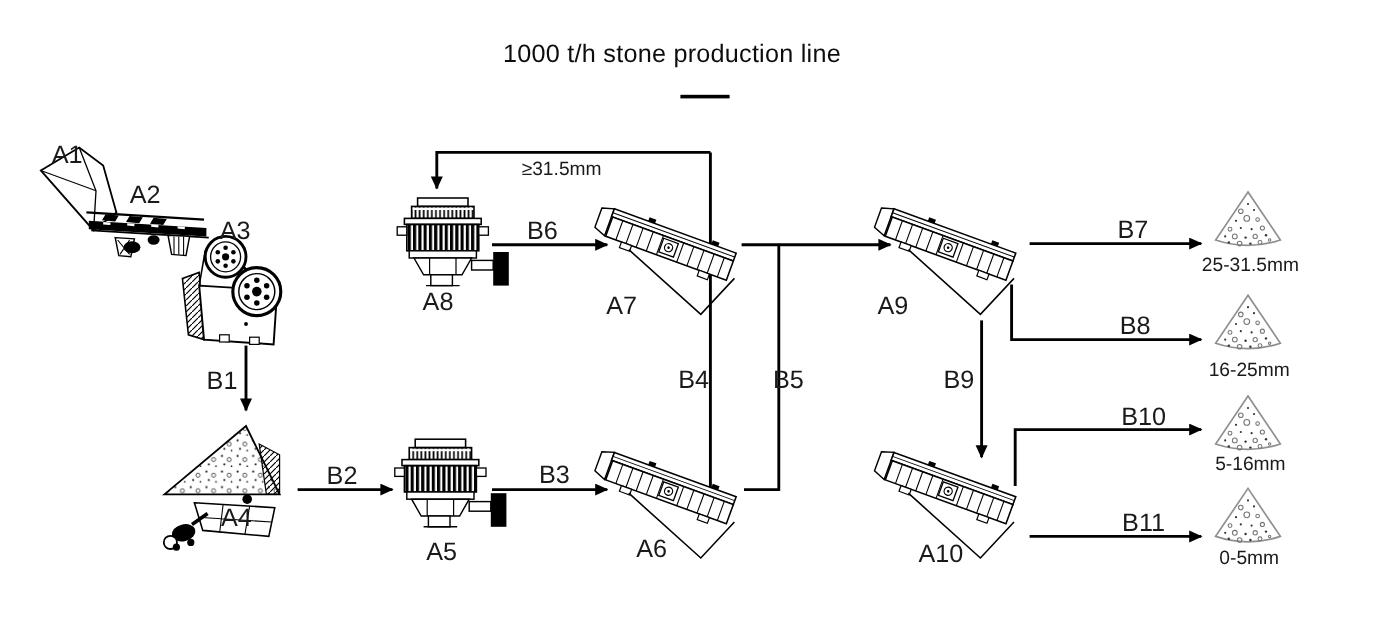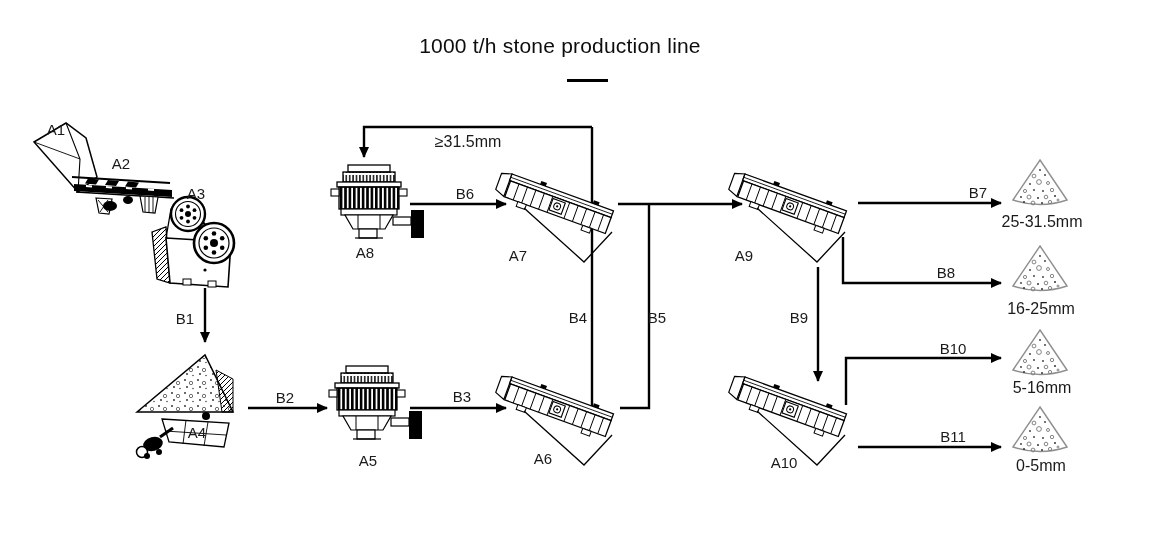--- a/index.html
+++ b/index.html
@@ -2,21 +2,21 @@
 <html><head>
 <meta charset="utf-8">
 <style>
   html,body{margin:0;padding:0;background:#fff;}
   #stage{
     position:relative;width:1167px;height:534px;background:#ffffff;overflow:hidden;
     font-family:"Liberation Sans",sans-serif;color:#111;
   }
   .lbl{
     position:absolute;transform:translate(-50%,-50%);
-    font-size:15px;line-height:1;color:#1a1a1a;white-space:nowrap;
+    font-size:21px;line-height:1;color:#1a1a1a;white-space:nowrap;
   }
   .lbl.small{font-size:16px;}
   #page-title{
     position:absolute;left:0;top:34px;width:1120px;text-align:center;
     font-size:21px;color:#0d0d0d;letter-spacing:0.2px;
   }
   #title-underline{
     position:absolute;left:567px;top:79px;width:41px;height:3px;background:#000;
   }
   svg{position:absolute;left:0;top:0;}
@@ -221,22 +221,22 @@
   <div class="lbl" style="left:518px;top:255px">A7</div>
   <div class="lbl" style="left:365px;top:252px">A8</div>
   <div class="lbl" style="left:744px;top:255px">A9</div>
   <div class="lbl" style="left:784px;top:462px">A10</div>
 
   <div class="lbl" style="left:185px;top:318px">B1</div>
   <div class="lbl" style="left:285px;top:397px">B2</div>
   <div class="lbl" style="left:462px;top:396px">B3</div>
   <div class="lbl" style="left:578px;top:317px">B4</div>
   <div class="lbl" style="left:657px;top:317px">B5</div>
-  <div class="lbl" style="left:465px;top:193px">B6</div>
-  <div class="lbl" style="left:978px;top:192px">B7</div>
+  <div class="lbl" style="left:452px;top:193px">B6</div>
+  <div class="lbl" style="left:944px;top:192px">B7</div>
   <div class="lbl" style="left:946px;top:272px">B8</div>
   <div class="lbl" style="left:799px;top:317px">B9</div>
   <div class="lbl" style="left:953px;top:348px">B10</div>
   <div class="lbl" style="left:953px;top:436px">B11</div>
 
   <div class="lbl small" style="left:468px;top:142px">≥31.5mm</div>
 
   <div class="lbl small" style="left:1042px;top:222px">25-31.5mm</div>
   <div class="lbl small" style="left:1041px;top:309px">16-25mm</div>
   <div class="lbl small" style="left:1042px;top:388px">5-16mm</div>

